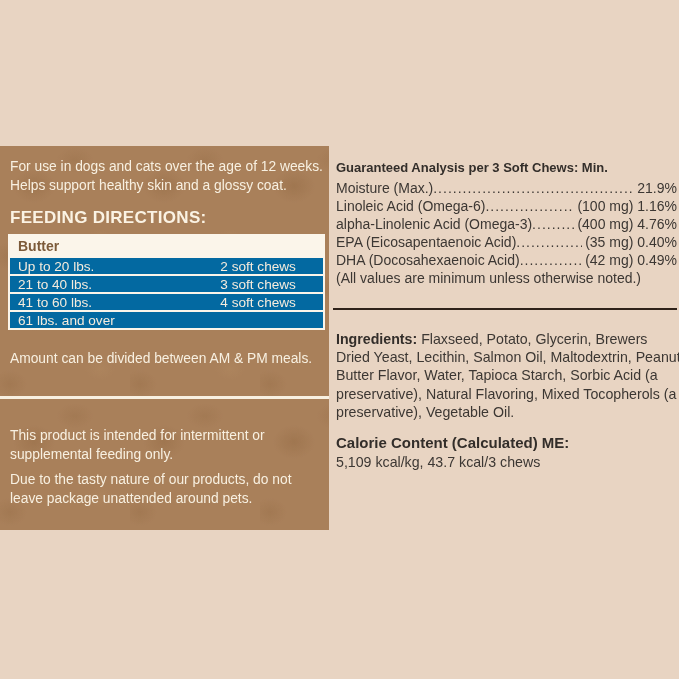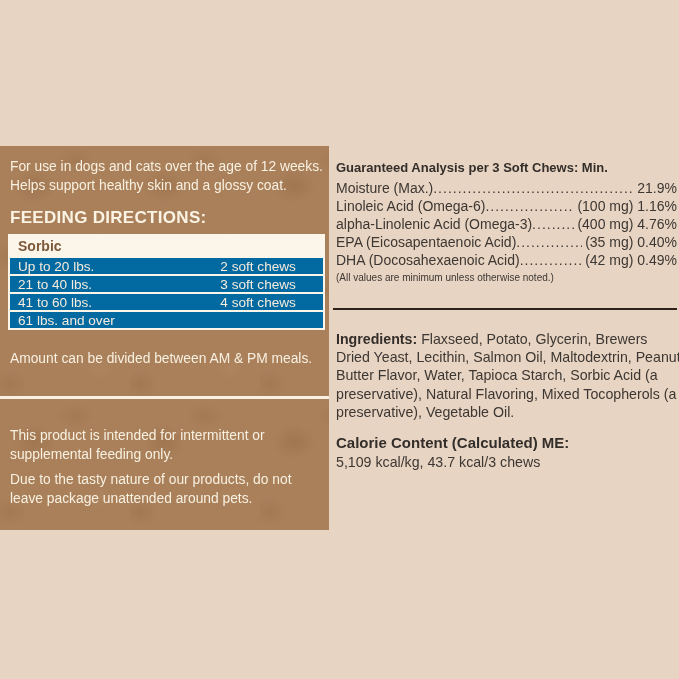--- a/index.html
+++ b/index.html
@@ -41,42 +41,42 @@
     font-size:13.8px;line-height:19px;}
   
   .right-col{position:absolute;left:0;top:0;width:679px;height:679px;color:#3c3733;}
   .analysis{position:absolute;left:336px;top:160px;width:341px;}
   .analysis-heading{margin:0 0 4px 0;font-size:13px;font-weight:bold;
     color:#332e2a;white-space:nowrap;}
   .a-row{display:flex;align-items:baseline;font-size:14px;line-height:18px;}
   .a-label{white-space:nowrap;}
   .a-leader{flex:1;overflow:hidden;white-space:nowrap;min-width:6px;letter-spacing:1px;}
   .a-value{white-space:nowrap;padding-left:3px;}
-  .a-footnote{margin:0;font-size:10px;line-height:18px;}
+  .a-footnote{margin:0;font-size:14px;line-height:18px;}
   .dark-divider{position:absolute;left:333px;top:308px;width:344px;height:2px;background:#2f221a;}
   .ingredients{position:absolute;left:336px;top:330px;width:345px;margin:0;
     font-size:14.2px;line-height:18.2px;}
   .ingredients b{color:#332e2a;}
   .calorie{position:absolute;left:336px;top:434px;width:345px;}
   .calorie-heading{margin:0;font-size:15px;font-weight:bold;color:#332e2a;}
   .calorie-body{margin:3px 0 0 0;font-size:14.2px;}
 </style>
 </head>
 <body>
 
 <div class="canvas">
 
   <section class="brown-panel">
     <p class="intro">For use in dogs and cats over the age of 12 weeks. Helps support healthy skin and a glossy coat.</p>
 
     <h2 class="feed-head">FEEDING DIRECTIONS:</h2>
 
     <div class="feed-table">
       <div class="t-row t-head">
-        <span class="t-cell-w">Sorbic</span>
+        <span class="t-cell-w">Butter</span>
       </div>
       <div class="t-row">
         <span class="t-cell-w">Up to 20 lbs.</span>
         <span class="t-cell-a">2 soft chews</span>
       </div>
       <div class="t-row">
         <span class="t-cell-w">21 to 40 lbs.</span>
         <span class="t-cell-a">3 soft chews</span>
       </div>
       <div class="t-row">

